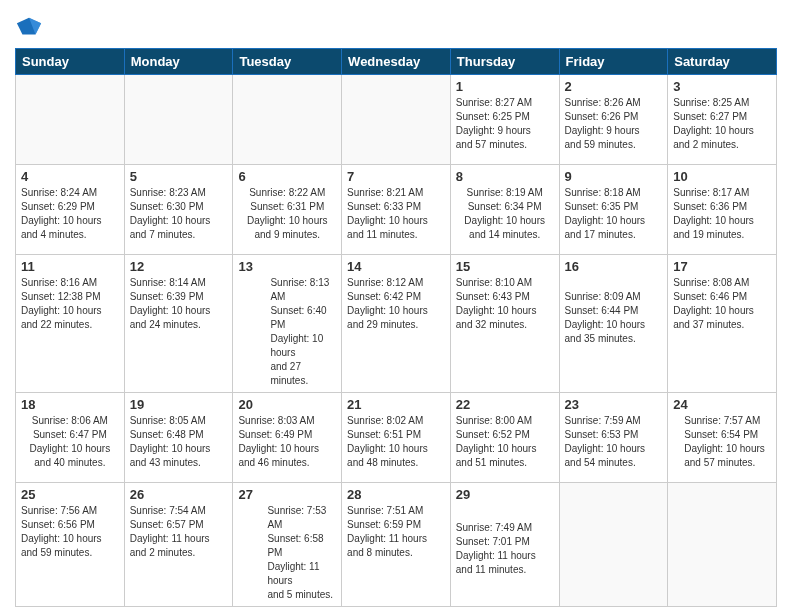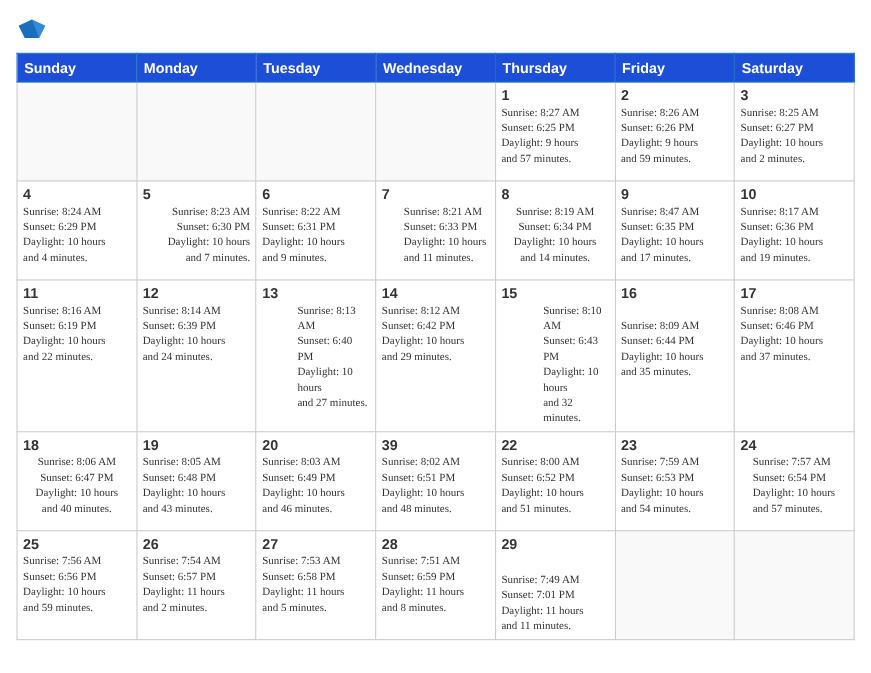--- a/index.html
+++ b/index.html
@@ -52,21 +52,21 @@
     .location-title {
       font-size: 16px;
       color: #333;
     }
     .calendar {
       width: 100%;
       border-collapse: collapse;
       border: 1px solid #ccc;
     }
     .calendar th {
-      background: #1d4ed8;
+      background: #0c4a6e;
       color: #fff;
       text-align: left;
       padding: 5px 6px;
       font-size: 13px;
       border: 1px solid #1a6fbc;
     }
     .calendar td {
       vertical-align: top;
       padding: 4px 5px;
       border: 1px solid #ccc;
@@ -82,21 +82,20 @@
     .day-number {
       font-size: 13px;
       font-weight: bold;
       display: block;
       margin-bottom: 2px;
     }
     .day-info {
       font-size: 10px;
       line-height: 1.4;
       color: #333;
-      font-family: Liberation Serif, serif;
     }
     tr.week-row td {
       height: 90px;
     }
   </style>
 </head>
 <body>
 
 <div class="header-area">
   <div class="logo">
@@ -158,66 +157,66 @@
       <tr class="week-row">
         <td>
           <span class="day-number">4</span>
           <div class="day-info" style="white-space: pre-line;">Sunrise: 8:24 AM
 Sunset: 6:29 PM
 Daylight: 10 hours
 and 4 minutes.</div>
         </td>
         <td>
           <span class="day-number">5</span>
-          <div class="day-info" style="white-space: pre-line; text-align: right;">Sunrise: 8:23 AM
+          <div class="day-info" style="white-space: pre-line;">Sunrise: 8:23 AM
 Sunset: 6:30 PM
 Daylight: 10 hours
 and 7 minutes.</div>
         </td>
         <td>
           <span class="day-number">6</span>
-          <div class="day-info" style="white-space: pre-line;">Sunrise: 8:22 AM
+          <div class="day-info" style="white-space: pre-line; text-align: center;">Sunrise: 8:22 AM
 Sunset: 6:31 PM
 Daylight: 10 hours
 and 9 minutes.</div>
         </td>
         <td>
           <span class="day-number">7</span>
-          <div class="day-info" style="white-space: pre-line; margin-left: 20px;">Sunrise: 8:21 AM
+          <div class="day-info" style="white-space: pre-line;">Sunrise: 8:21 AM
 Sunset: 6:33 PM
 Daylight: 10 hours
 and 11 minutes.</div>
         </td>
         <td>
           <span class="day-number">8</span>
           <div class="day-info" style="white-space: pre-line; text-align: center;">Sunrise: 8:19 AM
 Sunset: 6:34 PM
 Daylight: 10 hours
 and 14 minutes.</div>
         </td>
         <td>
           <span class="day-number">9</span>
-          <div class="day-info" style="white-space: pre-line;">Sunrise: 8:47 AM
+          <div class="day-info" style="white-space: pre-line;">Sunrise: 8:18 AM
 Sunset: 6:35 PM
 Daylight: 10 hours
 and 17 minutes.</div>
         </td>
         <td>
           <span class="day-number">10</span>
           <div class="day-info" style="white-space: pre-line;">Sunrise: 8:17 AM
 Sunset: 6:36 PM
 Daylight: 10 hours
 and 19 minutes.</div>
         </td>
       </tr>
       <tr class="week-row">
         <td>
           <span class="day-number">11</span>
           <div class="day-info" style="white-space: pre-line;">Sunrise: 8:16 AM
-Sunset: 6:19 PM
+Sunset: 12:38 PM
 Daylight: 10 hours
 and 22 minutes.</div>
         </td>
         <td>
           <span class="day-number">12</span>
           <div class="day-info" style="white-space: pre-line;">Sunrise: 8:14 AM
 Sunset: 6:39 PM
 Daylight: 10 hours
 and 24 minutes.</div>
         </td>
@@ -230,21 +229,21 @@
         </td>
         <td>
           <span class="day-number">14</span>
           <div class="day-info" style="white-space: pre-line;">Sunrise: 8:12 AM
 Sunset: 6:42 PM
 Daylight: 10 hours
 and 29 minutes.</div>
         </td>
         <td>
           <span class="day-number">15</span>
-          <div class="day-info" style="white-space: pre-line; margin-left: 38px;">Sunrise: 8:10 AM
+          <div class="day-info" style="white-space: pre-line;">Sunrise: 8:10 AM
 Sunset: 6:43 PM
 Daylight: 10 hours
 and 32 minutes.</div>
         </td>
         <td>
           <span class="day-number">16</span>
           <div class="day-info" style="white-space: pre-line; margin-top: 16px;">Sunrise: 8:09 AM
 Sunset: 6:44 PM
 Daylight: 10 hours
 and 35 minutes.</div>
@@ -273,21 +272,21 @@
 and 43 minutes.</div>
         </td>
         <td>
           <span class="day-number">20</span>
           <div class="day-info" style="white-space: pre-line;">Sunrise: 8:03 AM
 Sunset: 6:49 PM
 Daylight: 10 hours
 and 46 minutes.</div>
         </td>
         <td>
-          <span class="day-number">39</span>
+          <span class="day-number">21</span>
           <div class="day-info" style="white-space: pre-line;">Sunrise: 8:02 AM
 Sunset: 6:51 PM
 Daylight: 10 hours
 and 48 minutes.</div>
         </td>
         <td>
           <span class="day-number">22</span>
           <div class="day-info" style="white-space: pre-line;">Sunrise: 8:00 AM
 Sunset: 6:52 PM
 Daylight: 10 hours
@@ -318,21 +317,21 @@
         </td>
         <td>
           <span class="day-number">26</span>
           <div class="day-info" style="white-space: pre-line;">Sunrise: 7:54 AM
 Sunset: 6:57 PM
 Daylight: 11 hours
 and 2 minutes.</div>
         </td>
         <td>
           <span class="day-number">27</span>
-          <div class="day-info" style="white-space: pre-line;">Sunrise: 7:53 AM
+          <div class="day-info" style="white-space: pre-line; margin-left: 29px;">Sunrise: 7:53 AM
 Sunset: 6:58 PM
 Daylight: 11 hours
 and 5 minutes.</div>
         </td>
         <td>
           <span class="day-number">28</span>
           <div class="day-info" style="white-space: pre-line;">Sunrise: 7:51 AM
 Sunset: 6:59 PM
 Daylight: 11 hours
 and 8 minutes.</div>

